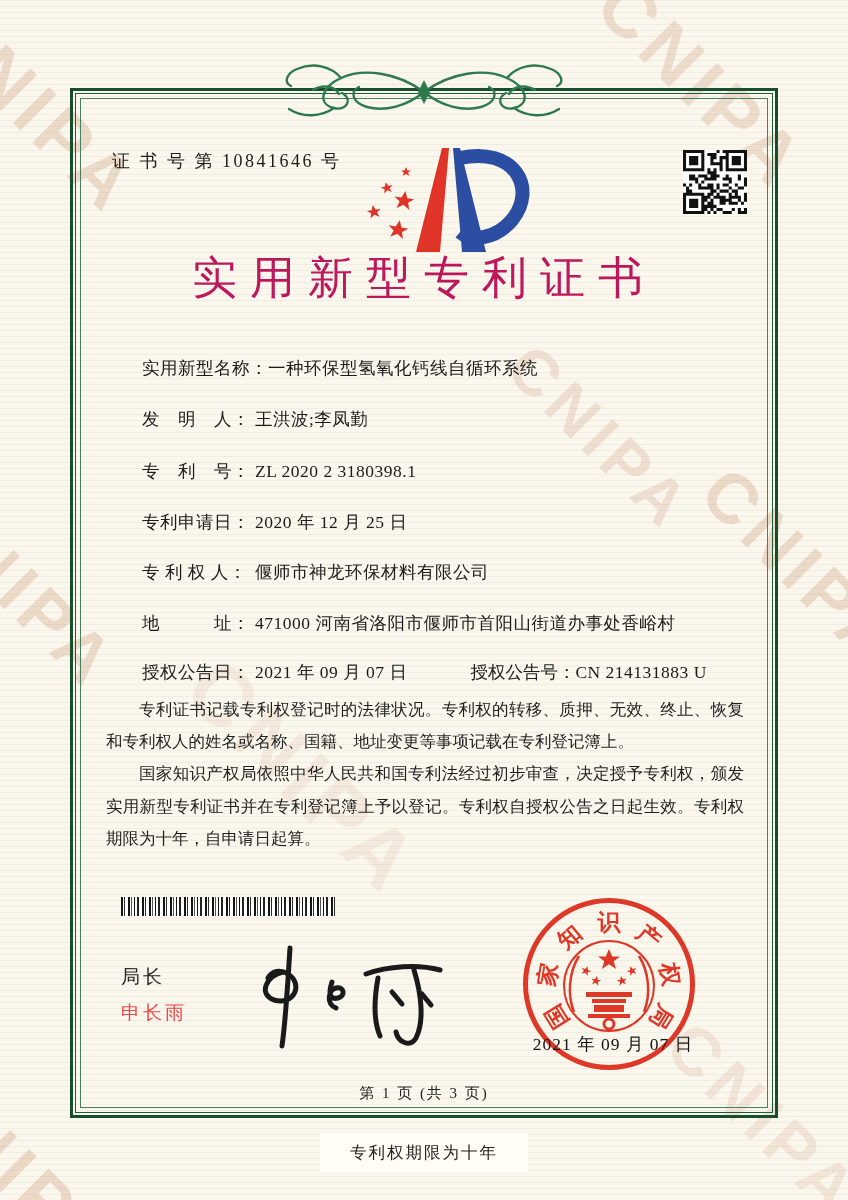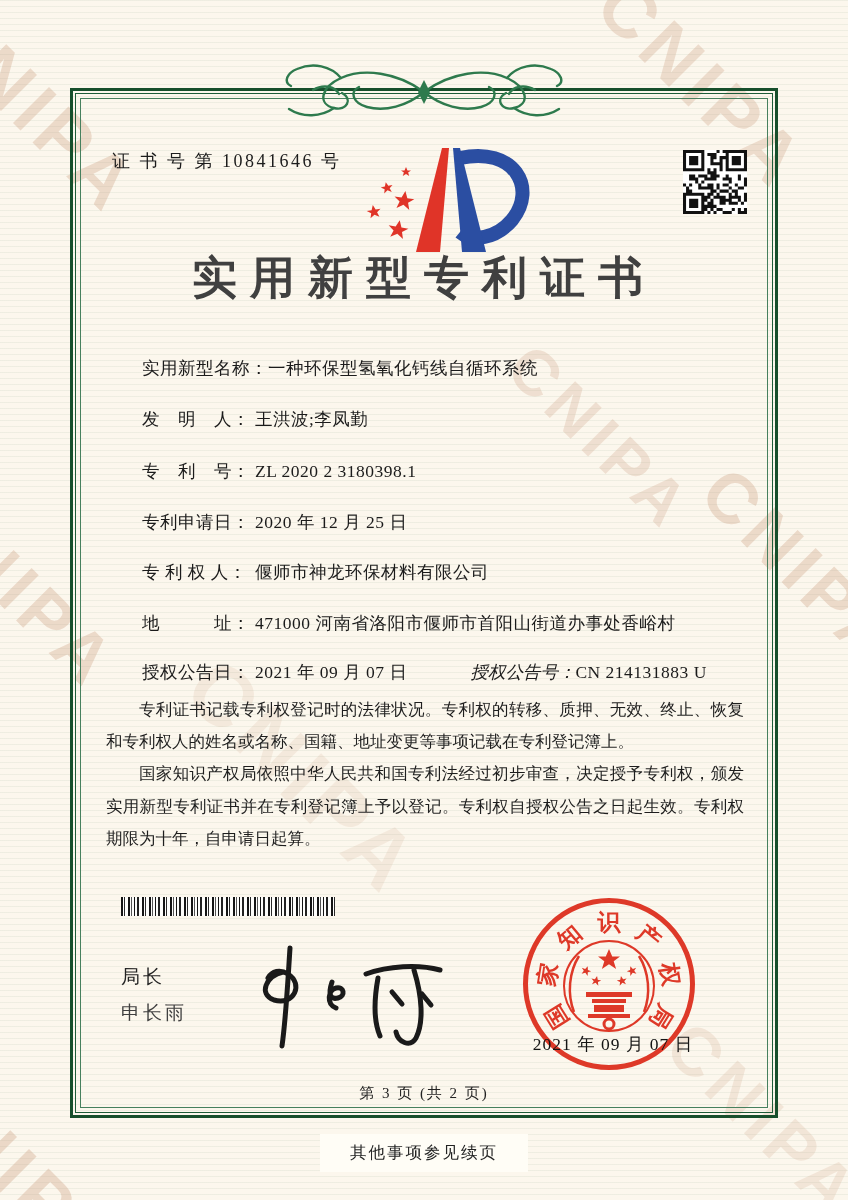--- a/index.html
+++ b/index.html
@@ -16,38 +16,38 @@
   .frame{position:absolute;left:70px;top:88px;right:70px;bottom:82px;border:3px solid #174f2c;z-index:2;}
   .frame-mid{position:absolute;inset:2px;border:1px solid #1d5c38;}
   .frame-inner{position:absolute;inset:4px;border:1px solid #47805e;}
   .ornament{position:absolute;left:50%;top:56px;transform:translateX(-50%);z-index:3;}
   
   .content{position:absolute;inset:0;z-index:4;}
   .cert-no{position:absolute;left:112px;top:149px;font-size:18px;letter-spacing:2.5px;color:#1c1c1c;}
   .logo{position:absolute;left:352px;top:144px;}
   .qr{position:absolute;left:683px;top:150px;width:64px;height:64px;background:#fff;}
   .title{position:absolute;left:0;right:0;top:248px;text-align:center;font-size:45px;
-         font-weight:700;letter-spacing:13px;color:#404040;}
+         font-weight:400;letter-spacing:13px;color:#be185d;}
   .fields{position:absolute;left:118px;top:0;width:600px;font-size:17.5px;color:#1b1b1b;}
   .frow{position:absolute;left:0;white-space:nowrap;margin-left:24px;}
   .flabel{display:inline-block;min-width:113px;letter-spacing:.5px;}
   .fvalue{letter-spacing:.5px;}
-  .frow2-label{display:inline-block;margin-left:63px;font-style:italic;}
+  .frow2-label{display:inline-block;margin-left:63px;}
   .body-text{position:absolute;left:106px;top:694px;width:638px;font-size:16.5px;
              line-height:1.95;color:#1e1e1e;text-align:justify;}
   .body-text p{margin:0;text-indent:2em;}
   .barcode{position:absolute;left:121px;top:897px;width:214px;height:19px;
     background:repeating-linear-gradient(90deg,
       #141414 0 2px,#fdfdfb 2px 3px,#2a2a2a 3px 4px,#fdfdfb 4px 7px,
       #141414 7px 9px,#fdfdfb 9px 10px,#555 10px 11px,#fdfdfb 11px 13px,
       #141414 13px 14px,#fdfdfb 14px 16px,#222 16px 18px,#fdfdfb 18px 21px);}
   .director-title{position:absolute;left:121px;top:964px;font-family:Liberation Sans, sans-serif;
       font-size:19px;letter-spacing:3px;color:#222;}
   .director-name{position:absolute;left:121px;top:1000px;font-family:"Liberation Sans",sans-serif;
-      font-size:19px;letter-spacing:3px;color:#404040;}
+      font-size:19px;letter-spacing:3px;color:#ef4444;}
   .signature{position:absolute;left:228px;top:938px;}
   .seal{position:absolute;left:523px;top:898px;width:172px;height:172px;opacity:.95;}
   .seal-ring{position:absolute;inset:0;border:5px solid #dd2f1e;border-radius:50%;}
   .seal-char{position:absolute;left:50%;top:50%;width:26px;height:26px;margin:-13px 0 0 -13px;
       color:#dd2f1e;font-size:23px;font-weight:700;text-align:center;line-height:26px;}
   .seal-date{position:absolute;left:513px;top:1032px;width:200px;text-align:center;
       font-size:17.5px;color:#141414;letter-spacing:1px;}
   .page-number{position:absolute;left:0;right:0;top:1084px;text-align:center;
       font-size:15px;letter-spacing:2px;color:#222;}
   .continuation{position:absolute;left:50%;top:1134px;transform:translateX(-50%);
@@ -195,17 +195,17 @@
           <rect x="-15" y="21" width="30" height="7" stroke="none"></rect>
           <rect x="-21" y="30" width="42" height="4" stroke="none"></rect>
           <circle cx="0" cy="40" r="5" fill="none" stroke-width="3"></circle>
           <path d="M-35,28 C-42,10 -40,-12 -30,-28" fill="none" stroke-width="2.5"></path>
           <path d="M35,28 C42,10 40,-12 30,-28" fill="none" stroke-width="2.5"></path>
         </g>
       </svg>
     </div>
     <div class="seal-date">2021 年 09 月 07 日</div>
 
-    <div class="page-number">第 3 页 (共 2 页)</div>
-    <div class="continuation">其他事项参见续页</div>
+    <div class="page-number">第 1 页 (共 3 页)</div>
+    <div class="continuation">专利权期限为十年</div>
 
   </div>
 </div>
 
 </body></html>

